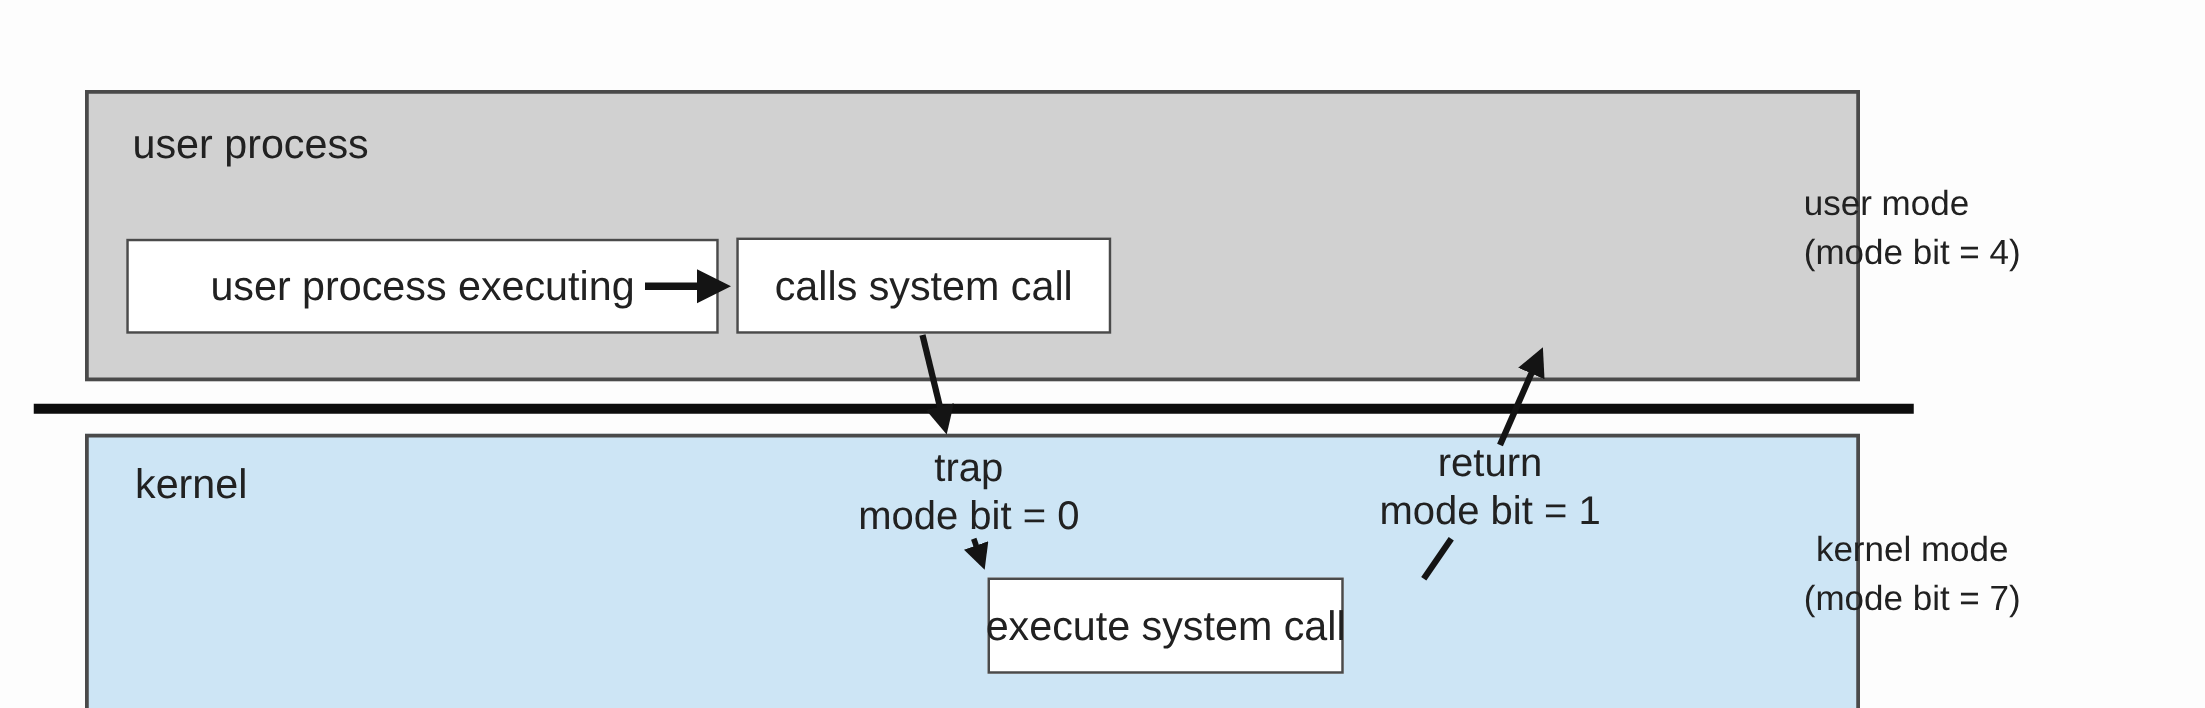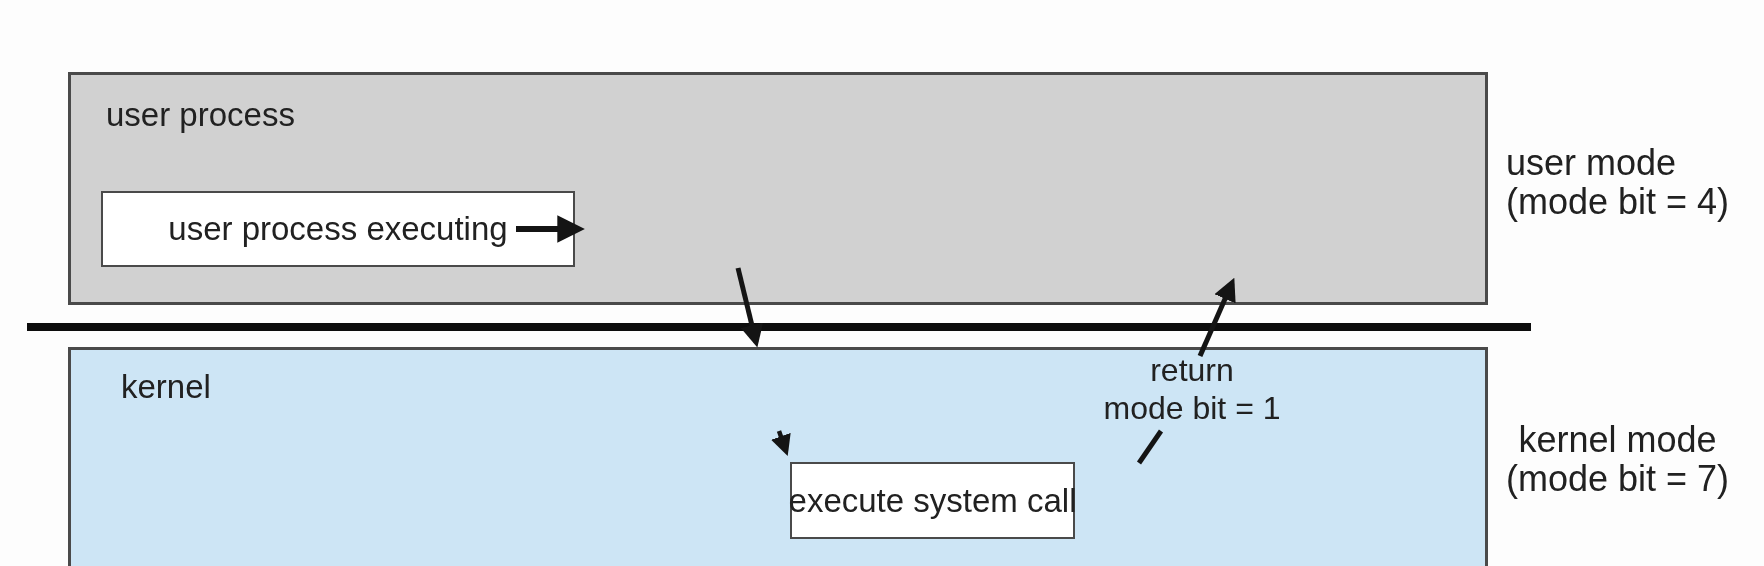--- a/index.html
+++ b/index.html
@@ -35,21 +35,21 @@
     left: 68px; top: 308px; width: 1420px; height: 230px;
     background: var(--kernel-region-fill);
   }
   .region-label {
     position: absolute;
     font-size: 33px;
     line-height: 1.1;
     color: var(--text);
   }
   .region-label.user-process { left: 106px; top: 58px; }
-  .region-label.kernel-label { left: 121px; top: 330px; }
+  .region-label.kernel-label { left: 108px; top: 330px; }
   .wbox {
     position: absolute;
     background: var(--box-fill);
     border: 2px solid var(--border);
     display: flex;
     align-items: center;
     justify-content: center;
     font-size: 33px;
     white-space: nowrap;
     color: var(--text);
@@ -68,22 +68,22 @@
     width: 300px;
     text-align: center;
     font-size: 32px;
     line-height: 38px;
     color: var(--text);
   }
   .transition-label.trap   { left: 625px;  top: 316px; }
   .transition-label.return { left: 1042px; top: 312px; }
   .side-label {
     position: absolute;
-    left: 1506px;
-    font-size: 36px;
+    left: 1443px;
+    font-size: 28px;
     line-height: 39px;
     white-space: nowrap;
     color: var(--text);
   }
   .side-label.user-mode   { top: 104px; }
   .side-label.kernel-mode { top: 381px; text-align: center; }
   .arrows-layer {
     position: absolute;
     left: 0; top: 0;
     width: 1764px; height: 566px;
@@ -98,22 +98,27 @@
 
   <div class="region user"></div>
   <div class="region-label user-process">user process</div>
 
   <div class="region kernel"></div>
   <div class="region-label kernel-label">kernel</div>
 
   <div class="divider"></div>
 
   <div class="wbox exec-a">user process executing</div>
+  <div class="wbox calls">calls system call</div>
   <div class="wbox execsc">execute system call</div>
 
+  <div class="transition-label trap">
+    <div>trap</div>
+    <div>mode bit = 0</div>
+  </div>
 
   <div class="transition-label return">
     <div>return</div>
     <div>mode bit = 1</div>
   </div>
 
   <div class="side-label user-mode">
     <div>user mode</div>
     <div>(mode bit = 4)</div>
   </div>

